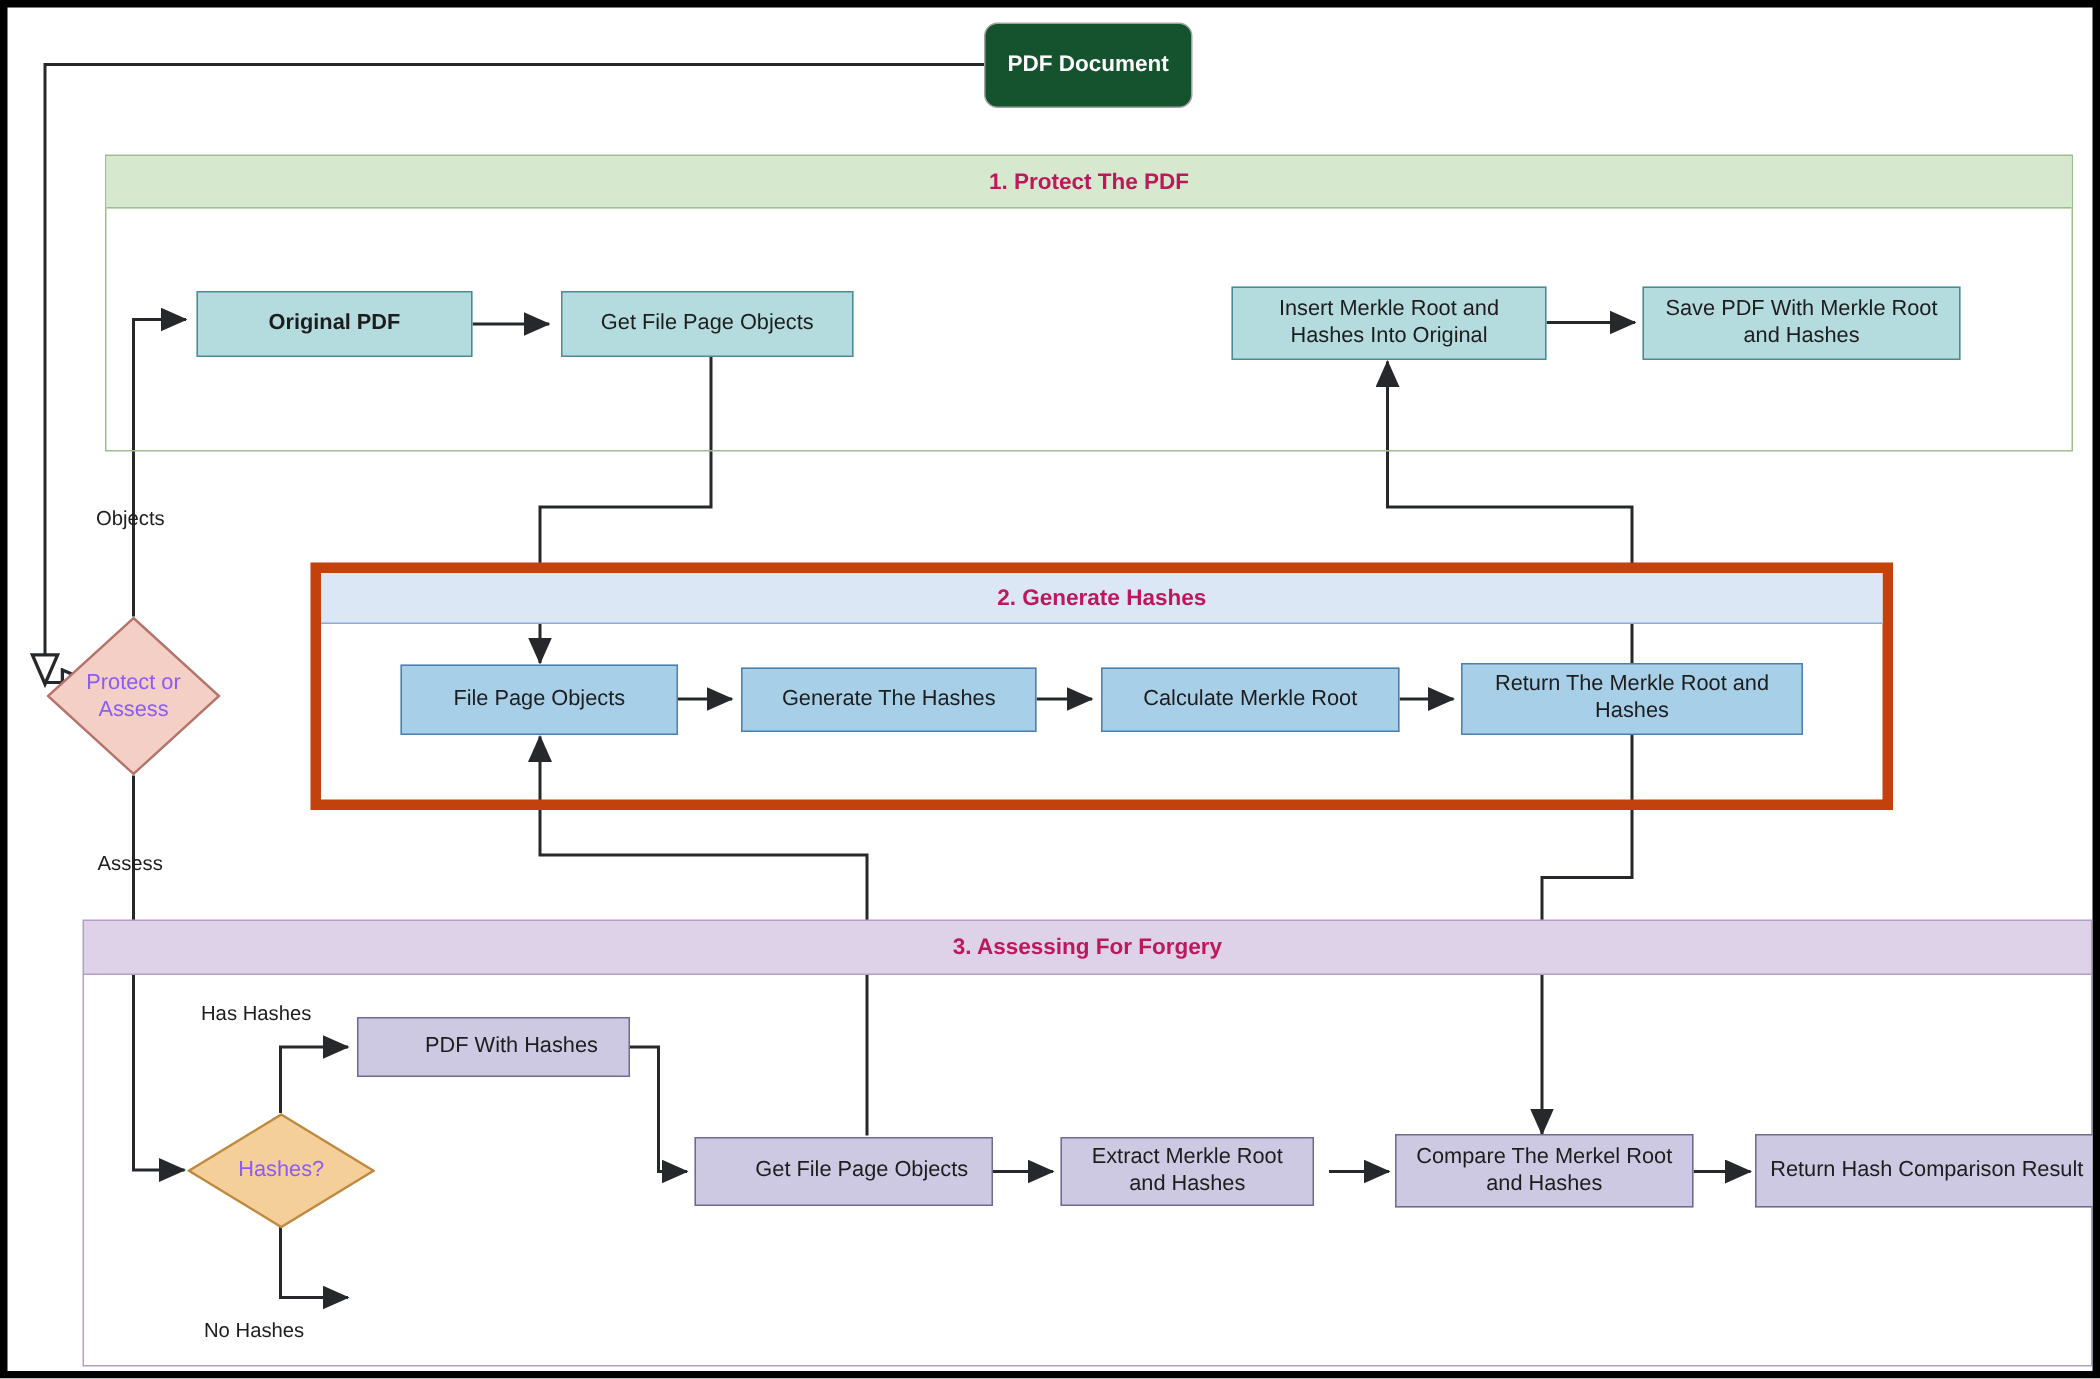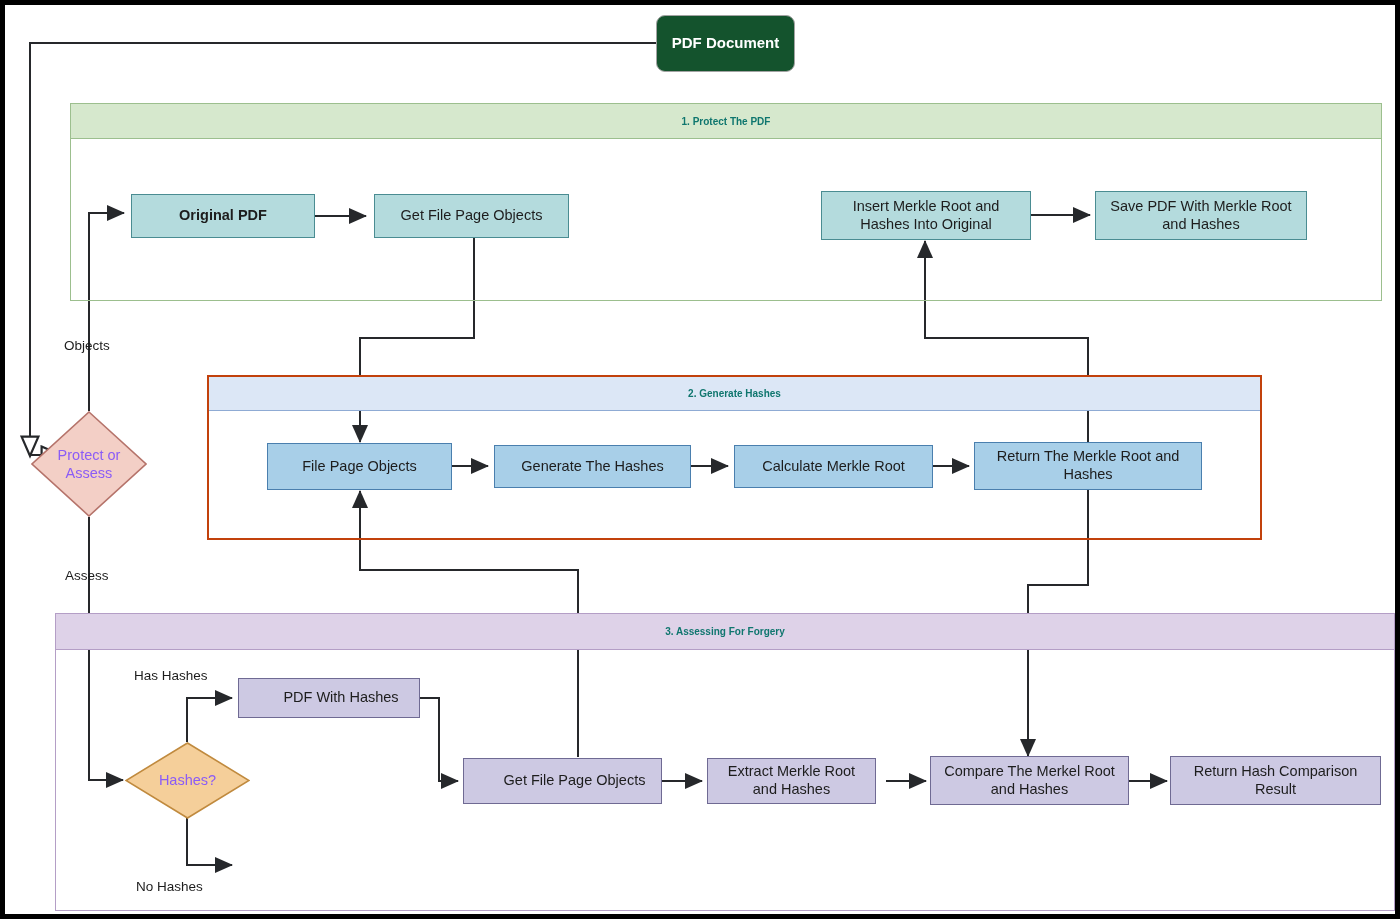--- a/index.html
+++ b/index.html
@@ -6,24 +6,24 @@
   body{font-family:"Liberation Sans",sans-serif;}
   #stage{position:relative;width:1400px;height:919px;background:#ffffff;box-sizing:border-box;border:5px solid #000000;overflow:hidden;}
   #svg-layer{position:absolute;left:0;top:0;width:1400px;height:919px;}
   .node{position:absolute;box-sizing:border-box;display:flex;align-items:center;justify-content:center;text-align:center;line-height:1.22;color:#1d1d1d;}
   .proc{border:1px solid;font-size:14.5px;}
   .teal{background:#b4dbdd;border-color:#4a8c92;}
   .blue{background:#a8cfe8;border-color:#4a7fae;}
   .lav{background:#cdc9e3;border-color:#6f6a93;padding-left:24px;}
   .start{background:#14532d;border:1px solid #a3a3a3;border-radius:9px;color:#ffffff;font-weight:bold;font-size:15px;}
   .container{position:absolute;box-sizing:border-box;}
-  .cont-head{position:absolute;left:0;right:0;top:0;box-sizing:border-box;display:flex;align-items:center;justify-content:center;font-weight:bold;font-size:10px;color:#0f766e;}
+  .cont-head{position:absolute;left:0;right:0;top:0;box-sizing:border-box;display:flex;align-items:center;justify-content:center;font-weight:bold;font-size:15px;color:#be185d;}
   .c1{border:1px solid #9cbf8e;}
   .c1 .cont-head{background:#d6e8cd;border-bottom:1px solid #9cbf8e;}
-  .c2{border:2px solid #c2410c;}
+  .c2{border:7px solid #c2410c;}
   .c2 .cont-head{background:#dce7f6;border-bottom:1px solid #8fabd4;}
   .c3{border:1px solid #b49ec6;}
   .c3 .cont-head{background:#ded2e8;border-bottom:1px solid #b49ec6;}
   .diamond{position:absolute;}
   .diamond .dlabel{position:absolute;left:0;top:0;width:100%;height:100%;display:flex;align-items:center;justify-content:center;text-align:center;font-size:14.5px;color:#8b5cf6;line-height:1.25;}
   .edge-label{position:absolute;font-size:13.5px;color:#1d1d1d;white-space:nowrap;}
 </style>
 </head>
 <body>
 
@@ -96,21 +96,21 @@
 
   <div class="node proc blue" style="left:262px;top:438px;width:185px;height:47px;">File Page Objects</div>
   <div class="node proc blue" style="left:489px;top:440px;width:197px;height:43px;">Generate The Hashes</div>
   <div class="node proc blue" style="left:729px;top:440px;width:199px;height:43px;">Calculate Merkle Root</div>
   <div class="node proc blue" style="left:969px;top:437px;width:228px;height:48px;padding:0 6px;">Return The Merkle Root and Hashes</div>
 
   <div class="node proc lav" style="left:233px;top:673px;width:182px;height:40px;">PDF With Hashes</div>
   <div class="node proc lav" style="left:458px;top:753px;width:199px;height:46px;">Get File Page Objects</div>
   <div class="node proc lav" style="left:702px;top:753px;width:169px;height:46px;padding:0 6px;">Extract Merkle Root and Hashes</div>
   <div class="node proc lav" style="left:925px;top:751px;width:199px;height:49px;padding:0 6px;">Compare The Merkel Root and Hashes</div>
-  <div class="node proc lav" style="left:1165px;top:751px;width:211px;height:49px;padding:0 6px;">Return Hash Comparison Result</div>
+  <div class="node proc lav" style="left:1165px;top:751px;width:229px;height:49px;padding:0 6px;">Return Hash Comparison Result</div>
 
   <div class="diamond" style="left:26px;top:406px;width:116px;height:106px;">
     <svg width="116" height="106" viewBox="0 0 116 106">
       <polygon points="58,1 115,53 58,105 1,53" fill="#f3cfc6" stroke="#b5736a" stroke-width="1.6"></polygon>
     </svg>
     <div class="dlabel">
       <div>
         <div>Protect or</div>
         <div>Assess</div>
       </div>

